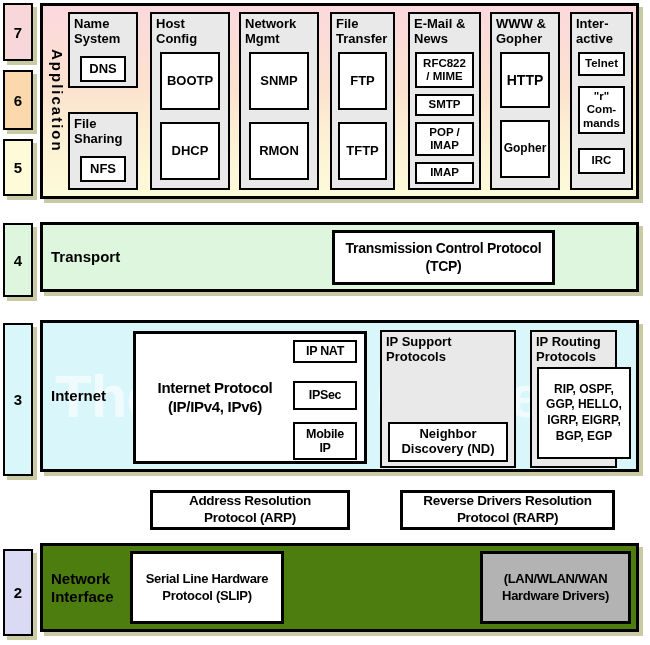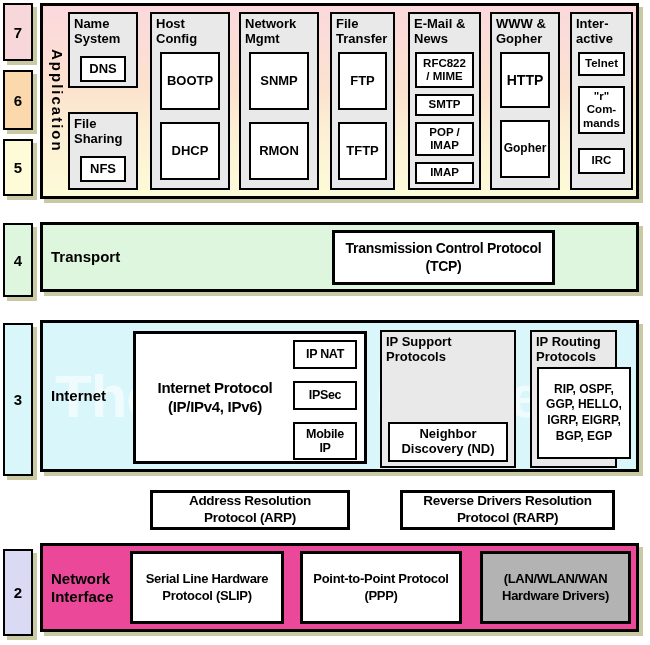--- a/index.html
+++ b/index.html
@@ -123,21 +123,21 @@
 (TCP)</div>
   </div>
 
   <div class="band" style="top:320px;width:599px;height:152px;background:#d9f6fa">
     <div class="watermark">The TCP/IP Guide</div>
     <div class="hlabel z" style="left:8px;width:70px">Internet</div>
 
     <div class="bigbox z" style="left:90px;top:8px;width:234px;height:133px">
       <div style="position:absolute;left:4px;top:0;height:100%;width:150px;display:flex;align-items:center;justify-content:center;font-size:15px">Internet Protocol
 (IP/IPv4, IPv6)</div>
-      <div class="pbox" style="left:157px;top:6px;width:64px;height:29px;font-size:12.5px">IP NAT</div>
+      <div class="pbox" style="left:157px;top:6px;width:64px;height:23px;font-size:12.5px">IP NAT</div>
       <div class="pbox" style="left:157px;top:47px;width:64px;height:29px;font-size:12.5px">IPSec</div>
       <div class="pbox" style="left:157px;top:88px;width:64px;height:38px;font-size:12.5px">Mobile
 IP</div>
     </div>
 
     <div class="grp z" style="left:337px;top:7px;width:136px;height:138px">
       <div class="gtitle">IP Support Protocols</div>
       <div class="pbox" style="left:6px;top:90px;width:120px;height:40px">Neighbor
 Discovery (ND)</div>
     </div>
@@ -149,23 +149,21 @@
 IGRP, EIGRP,
 BGP, EGP</div>
     </div>
   </div>
 
   <div class="bigbox" style="left:150px;top:490px;width:200px;height:40px;font-size:13.5px">Address Resolution
 Protocol (ARP)</div>
   <div class="bigbox" style="left:400px;top:490px;width:215px;height:40px;font-size:13.5px">Reverse Drivers Resolution
 Protocol (RARP)</div>
 
-  <div class="band" style="top:543px;width:599px;height:89px;background:#ec4899">
+  <div class="band" style="top:543px;width:599px;height:89px;background:#4d7c0f">
     <div class="hlabel" style="left:8px;width:80px">Network Interface</div>
     <div class="bigbox" style="left:87px;top:5px;width:154px;height:73px;font-size:13px">Serial Line Hardware
 Protocol (SLIP)</div>
-    <div class="bigbox" style="left:257px;top:5px;width:162px;height:73px;font-size:13px">Point-to-Point Protocol
-(PPP)</div>
     <div class="bigbox" style="left:437px;top:5px;width:151px;height:73px;font-size:13px;background:#b3b3b3">(LAN/WLAN/WAN
 Hardware Drivers)</div>
   </div>
 
 </div>
 
 </body></html>

